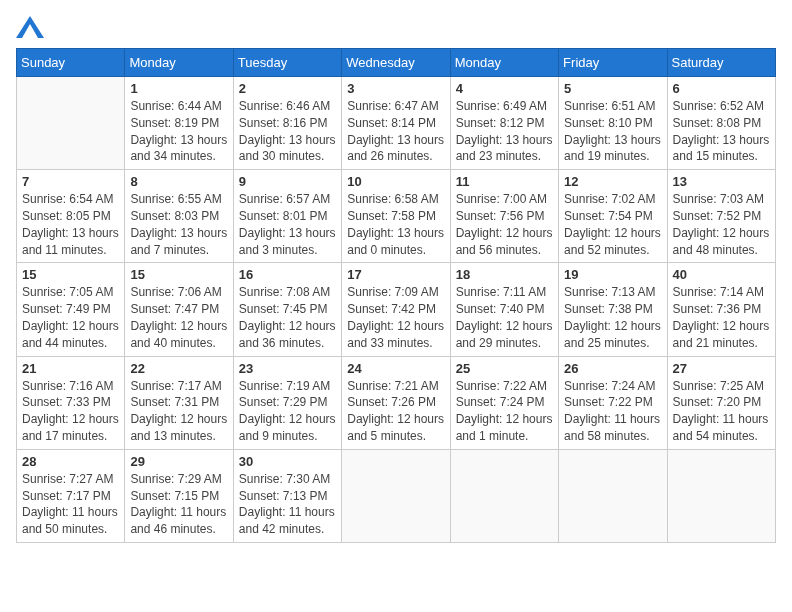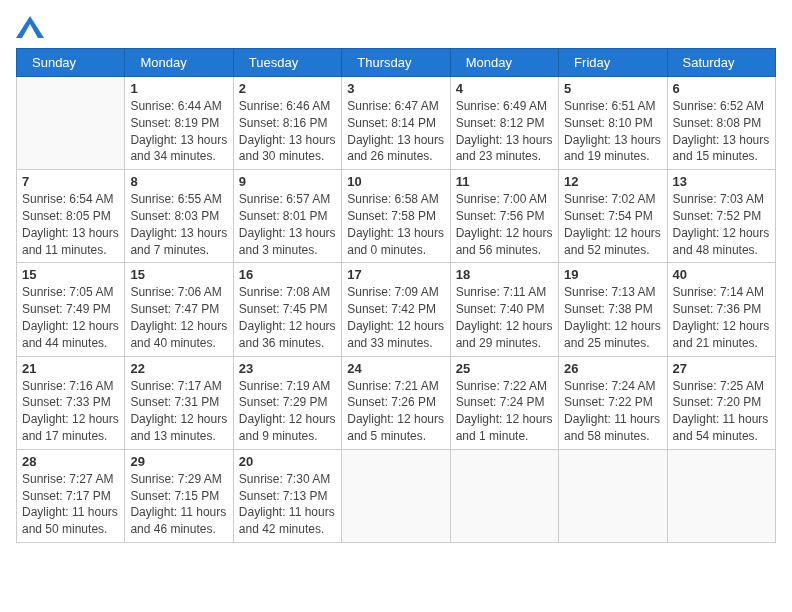--- a/index.html
+++ b/index.html
@@ -49,21 +49,21 @@
     }
     .calendar {
       width: 100%;
       border-collapse: collapse;
       border: 1px solid #ccc;
     }
     .calendar th {
       background: #2176d2;
       color: #fff;
       font-size: 13px;
-      padding: 6px 15px;
+      padding: 6px 4px;
       text-align: left;
       border: 1px solid #1a5faa;
       font-weight: normal;
     }
     .calendar td {
       vertical-align: top;
       border: 1px solid #ccc;
       padding: 4px 5px;
       width: 108px;
       min-height: 70px;
@@ -107,21 +107,21 @@
     <div class="subtitle"></div>
   </div>
 </div>
 
 <table class="calendar">
   <thead>
     <tr>
     <th>Sunday</th>
         <th>Monday</th>
         <th>Tuesday</th>
-        <th>Thursday</th>
+        <th>Wednesday</th>
         <th>Monday</th>
         <th>Friday</th>
         <th>Saturday</th>
       </tr>
   </thead>
   <tbody id="calendar-body">
   <tr>
         <td class="empty-cell"></td>
         <td>
           <span class="day-number">1</span>
@@ -241,21 +241,21 @@
       <tr>
         <td>
           <span class="day-number">28</span>
           <div class="day-info">Sunrise: 7:27 AM<br>Sunset: 7:17 PM<br>Daylight: 11 hours<br>and 50 minutes.</div>
         </td>
         <td>
           <span class="day-number">29</span>
           <div class="day-info">Sunrise: 7:29 AM<br>Sunset: 7:15 PM<br>Daylight: 11 hours<br>and 46 minutes.</div>
         </td>
         <td>
-          <span class="day-number">20</span>
+          <span class="day-number">30</span>
           <div class="day-info">Sunrise: 7:30 AM<br>Sunset: 7:13 PM<br>Daylight: 11 hours<br>and 42 minutes.</div>
         </td>
         <td class="empty-cell"></td>
         <td class="empty-cell"></td>
         <td class="empty-cell"></td>
         <td class="empty-cell"></td>
       </tr>
     </tbody>
 </table>
 

